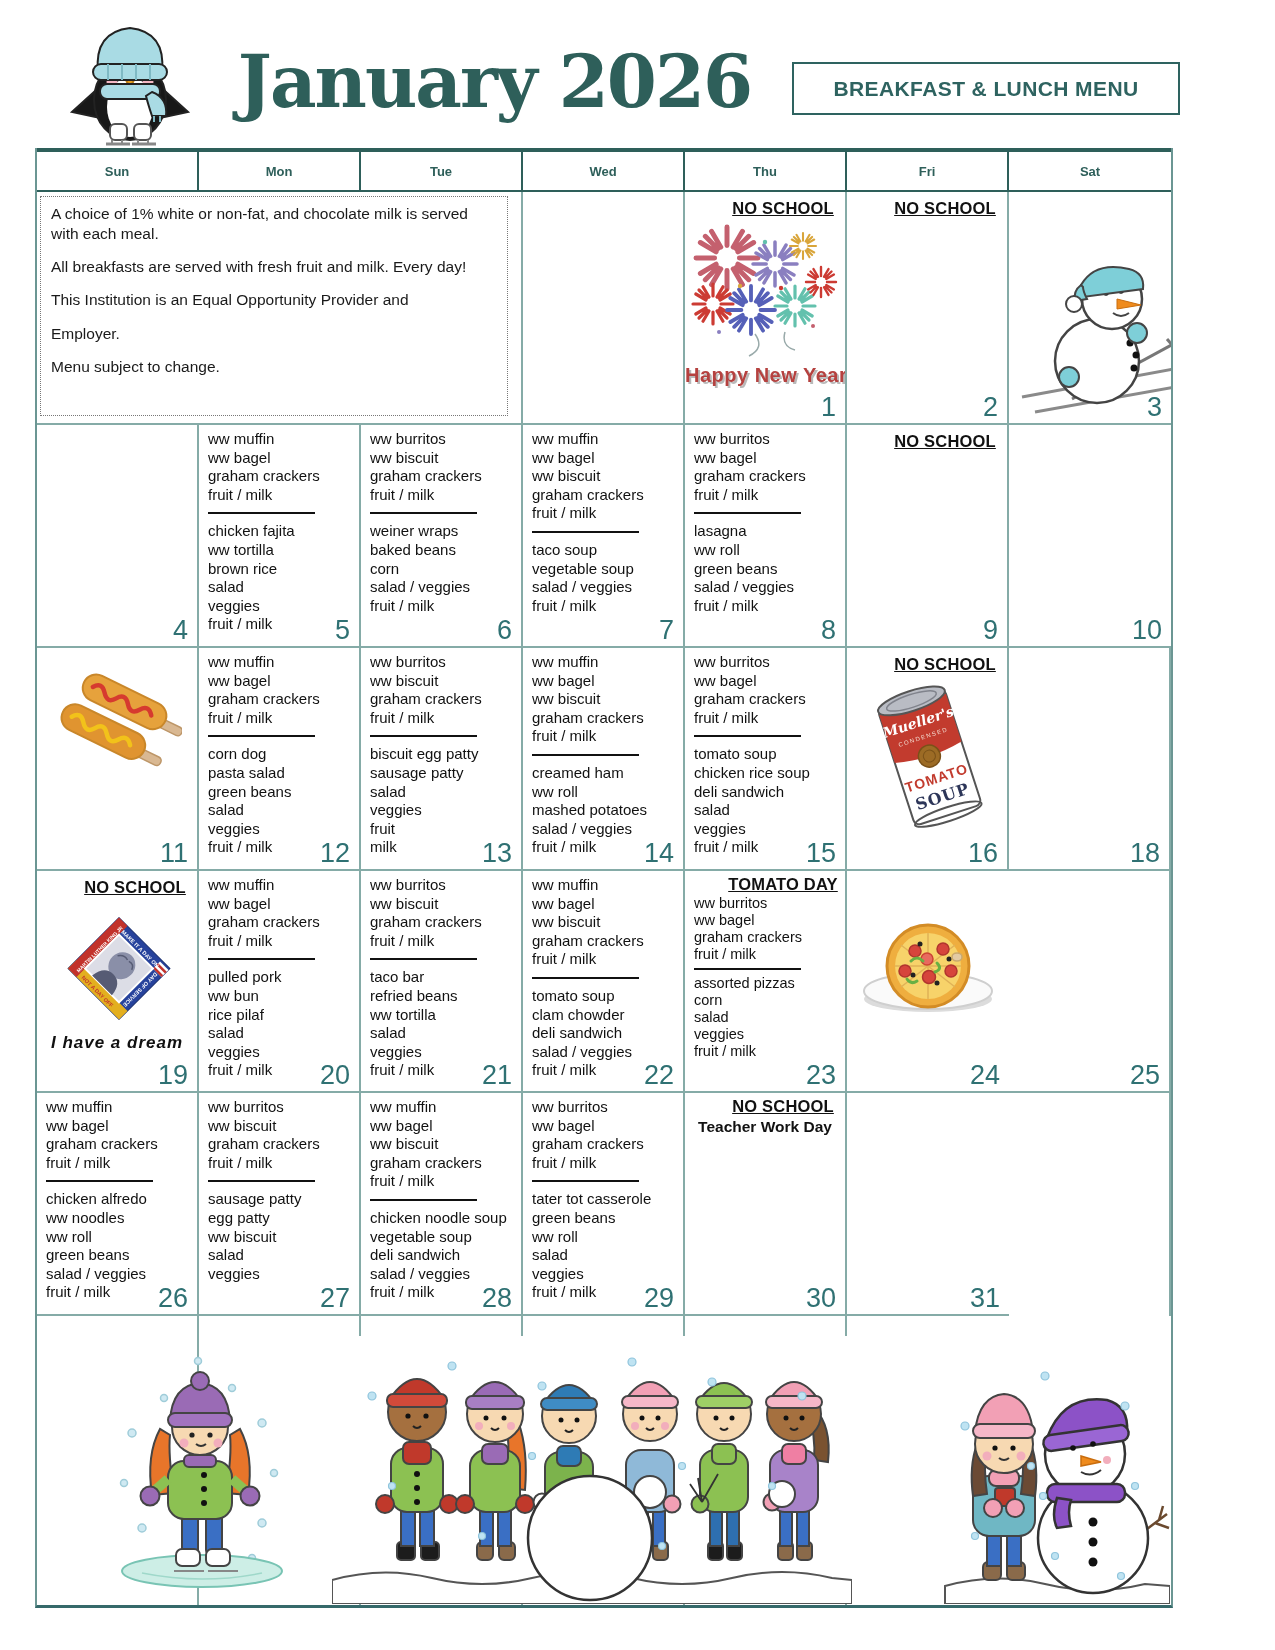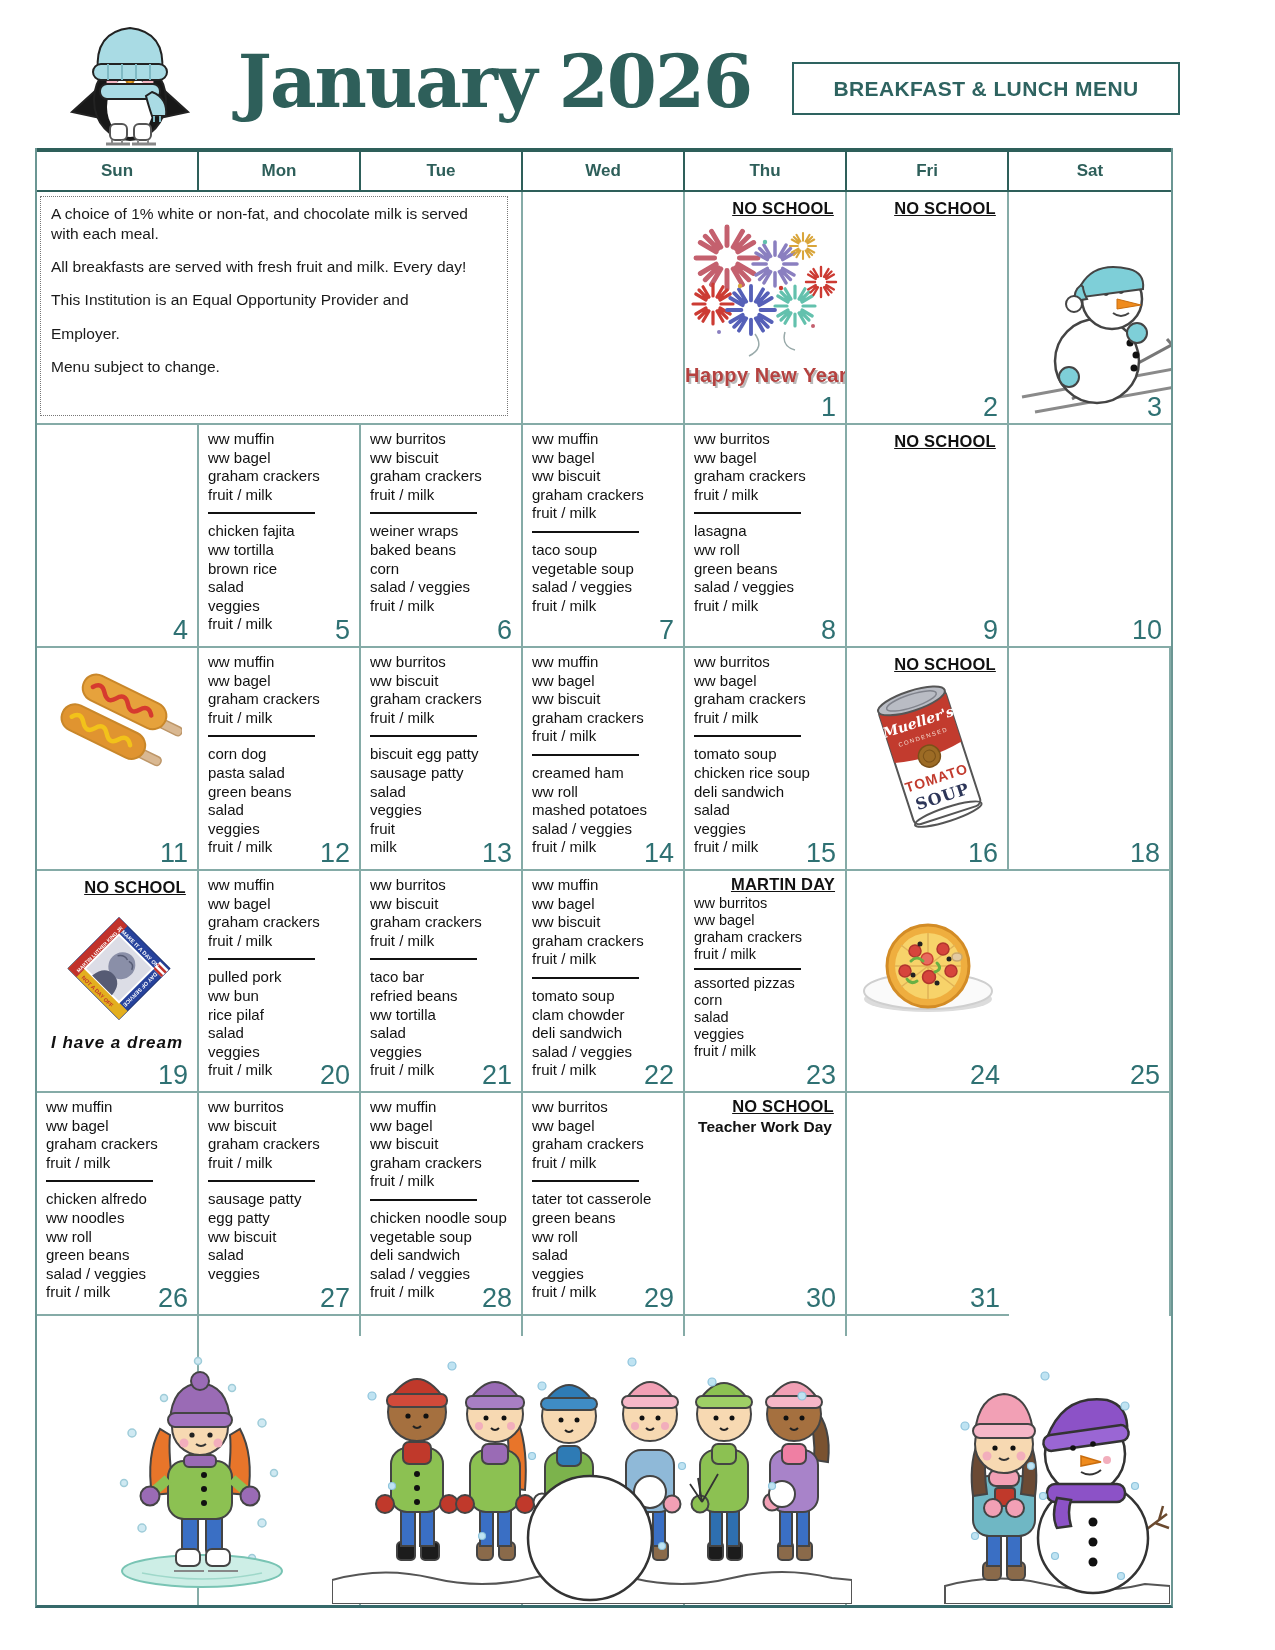--- a/index.html
+++ b/index.html
@@ -26,21 +26,21 @@
     grid-template-rows:44px 233px 223px 223px 222px 223px 1fr;
     border-left:2px solid #6b9693;border-right:2px solid #6b9693;
     border-bottom:3px solid #35696a;background:#fff;
   }
   .cell{position:relative;border-right:2px solid #85aba7;border-bottom:2px solid #85aba7;
         box-sizing:border-box;overflow:hidden;background:#fff;}
   .cell.c7{border-right:none;}
   .cell.rlast{border-bottom:none;}
   .dow{
     display:flex;align-items:center;justify-content:center;
-    font-weight:bold;font-size:17px;color:#2e5f5a;
+    font-weight:bold;font-size:13px;color:#2e5f5a;
     border-top:4px solid #2e5f5a;border-bottom:2px solid #2e5f5a;border-right:2px solid #2e5f5a;
     box-sizing:border-box;background:#fff;
   }
   .dow.c7{border-right:none;}
   .dnum{
     position:absolute;right:9px;bottom:0px;font-size:27px;color:#2f7173;line-height:1.15;
     z-index:0;
   }
   
   .notes-cell{grid-column:1 / 4;}
@@ -474,21 +474,21 @@
           <div class="mline">tomato soup</div>
           <div class="mline">clam chowder</div>
           <div class="mline">deli sandwich</div>
           <div class="mline">salad / veggies</div>
           <div class="mline">fruit / milk</div>
         </div>
     </div>
     <div class="dnum">22</div>
   </div>
   <div class="cell">
-    <div class="nsh" style="margin-top:4px;">MARTIN DAY</div>
+    <div class="nsh" style="margin-top:4px;">TOMATO DAY</div>
     <div class="menu compact">
       <div class="mlist">
           <div class="mline">ww burritos</div>
           <div class="mline">ww bagel</div>
           <div class="mline">graham crackers</div>
           <div class="mline">fruit / milk</div>
         </div>
       <div class="mdiv"></div>
       <div class="mlist">
           <div class="mline">assorted pizzas</div>

